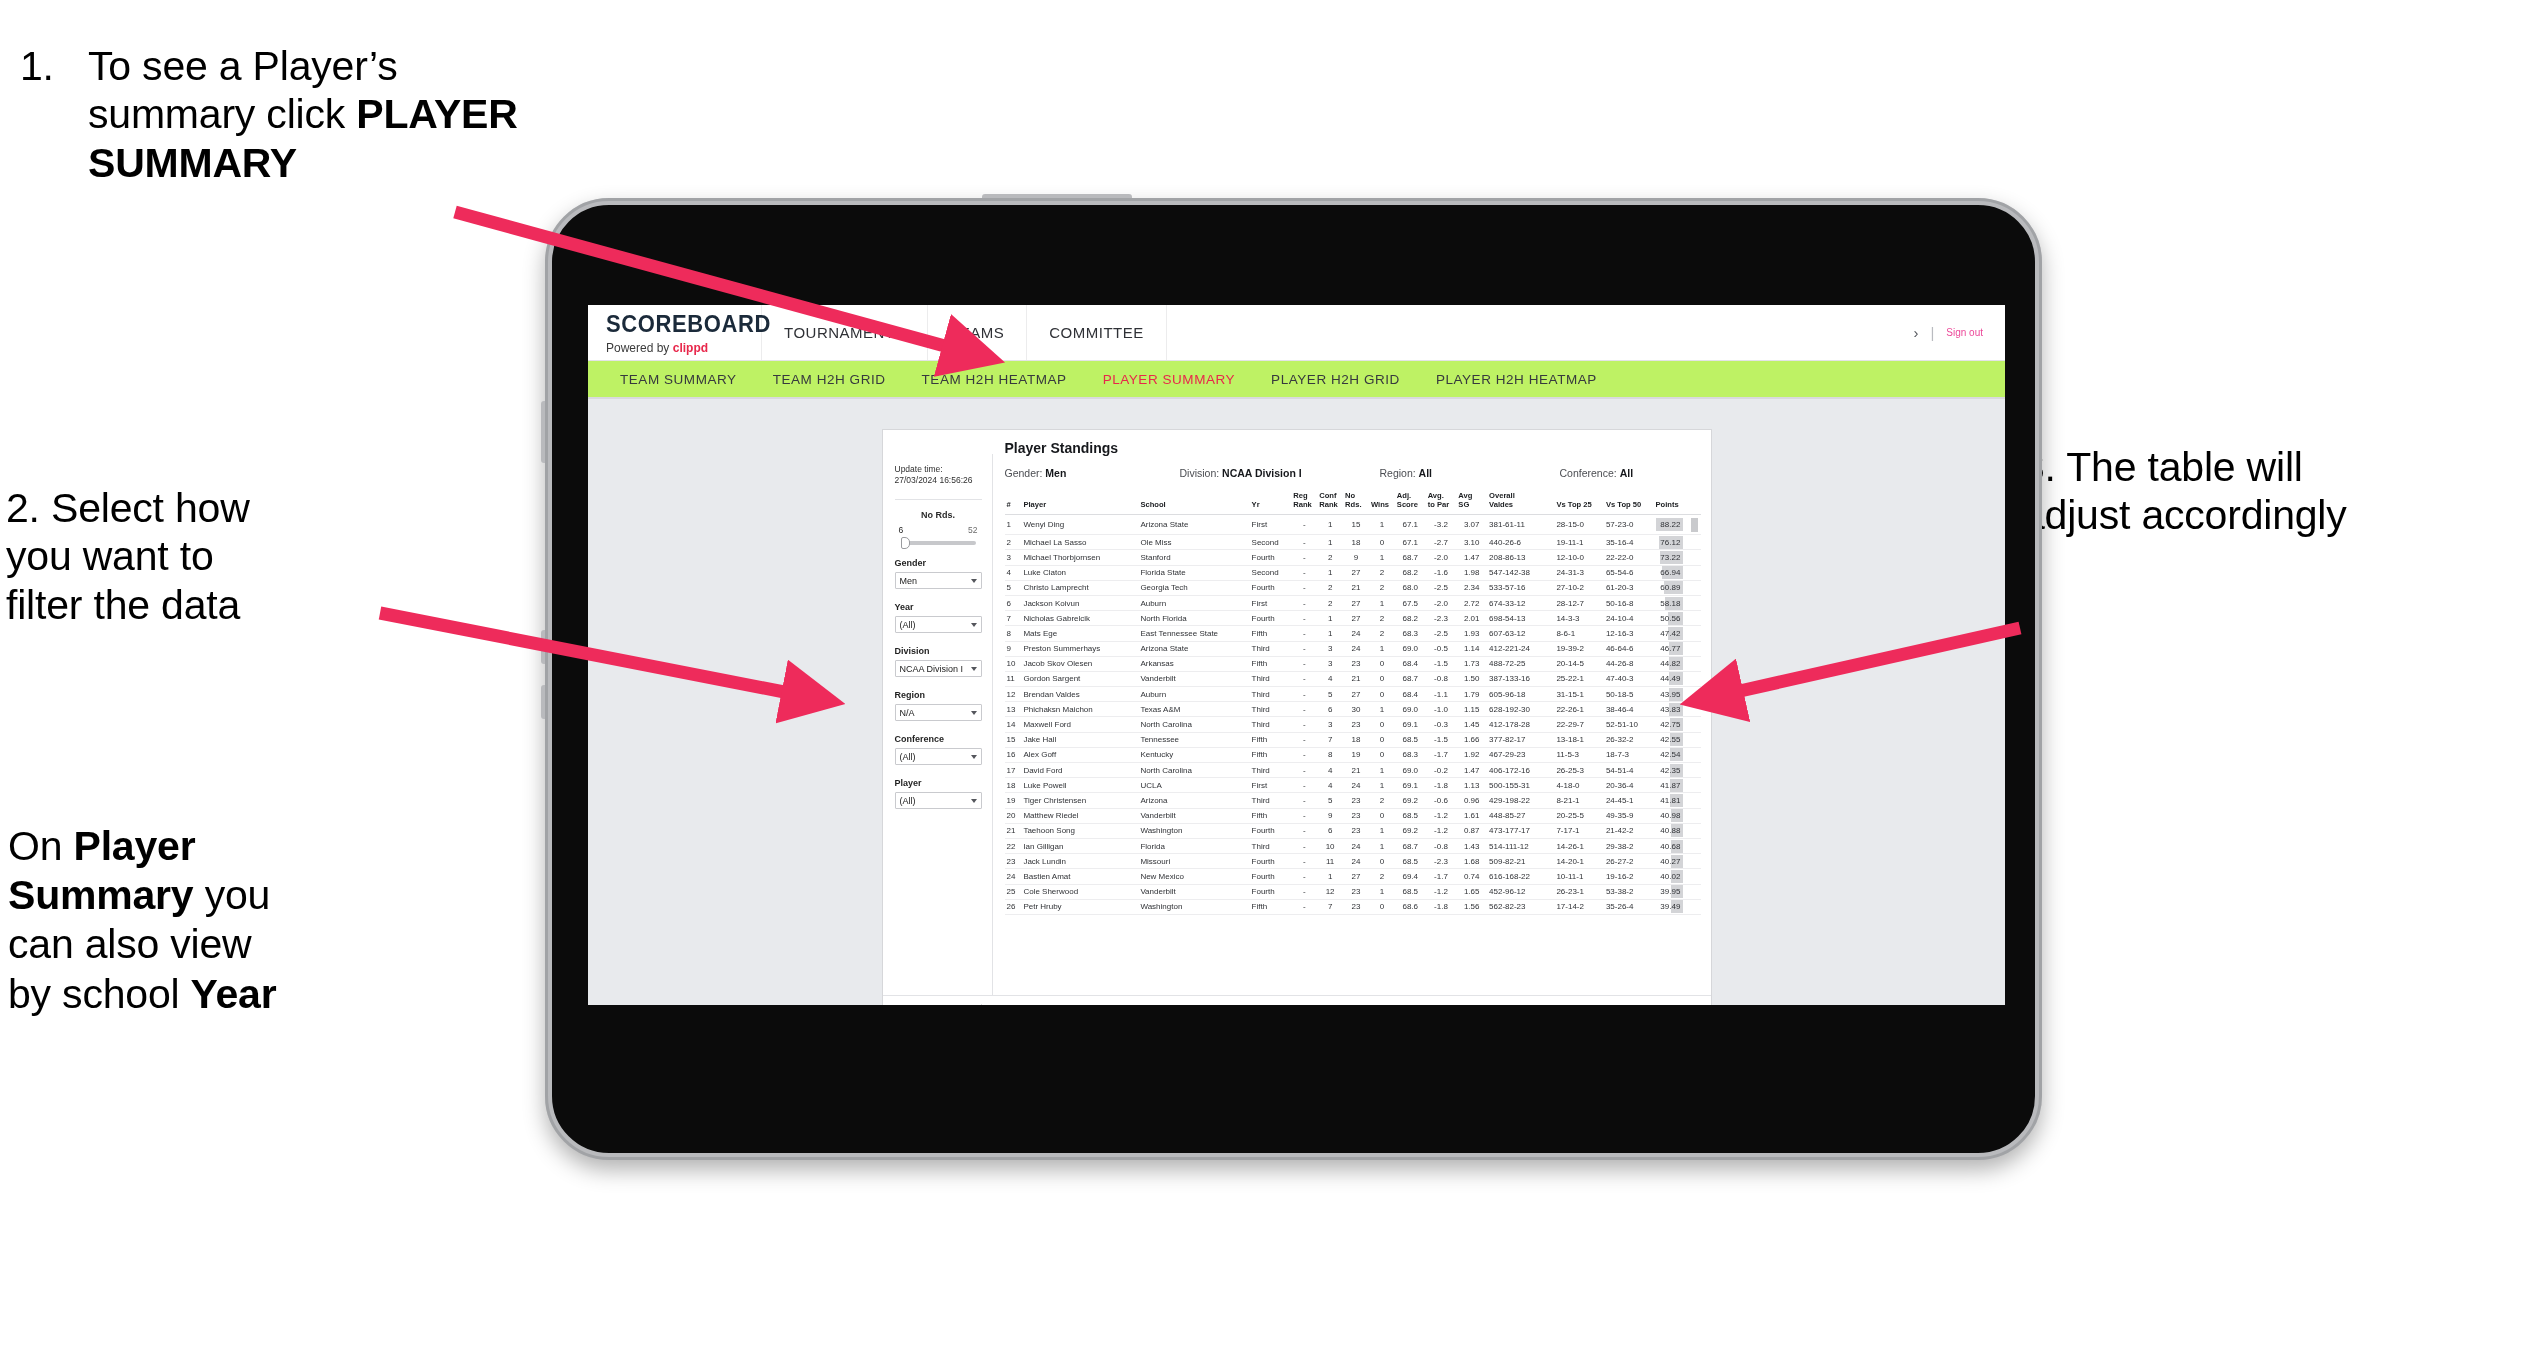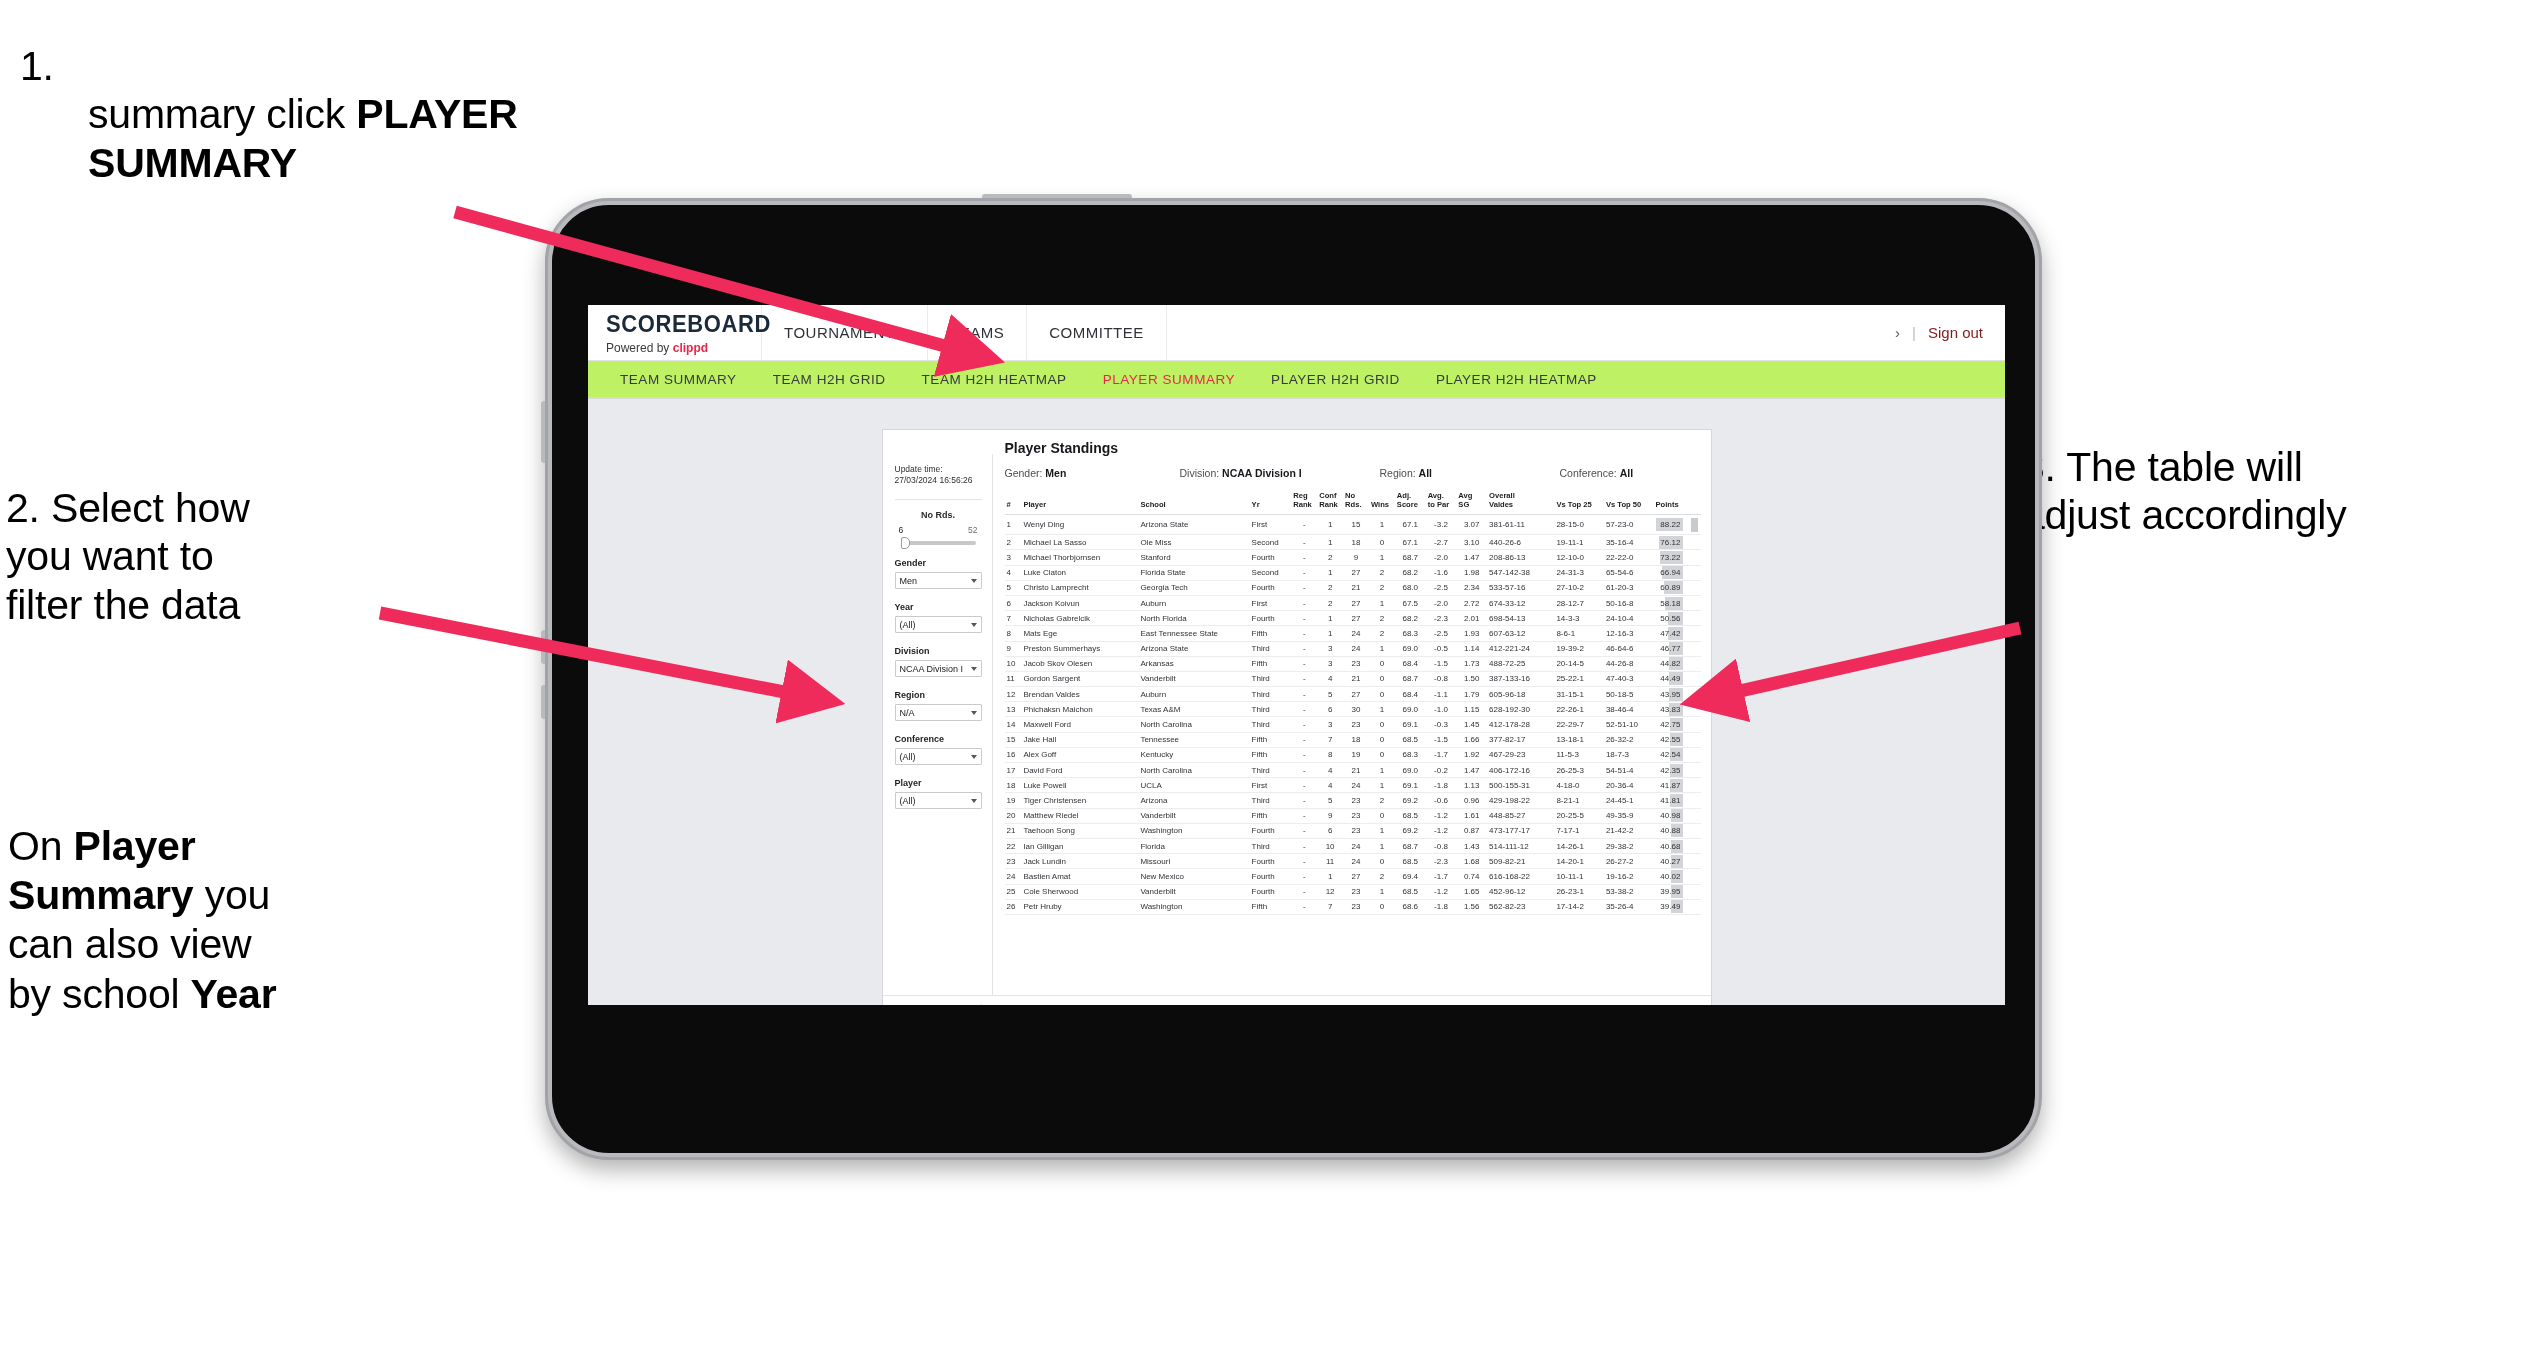--- a/index.html
+++ b/index.html
@@ -76,21 +76,21 @@
   .top-tabs { display: flex; align-items: stretch; }
   .top-tab {
     display: flex; align-items: center; justify-content: center;
     padding: 0 22px; font-size: 15px; color: #2f3136;
     letter-spacing: .5px; border-right: 1px solid #ececed;
     border-left: 1px solid #ececed;
     margin-left: -1px;
   }
   .top-right { margin-left: auto; display: flex; align-items: center; padding-right: 22px; gap: 12px; }
   .top-right .sep { color: #b9bbc0; font-size: 15px; }
-  .top-right .signout { font-size: 15px; color: #7f1d1d; }
+  .top-right .signout { font-size: 10px; color: #ec4899; }
   .top-right .userglyph { font-size: 15px; color: #54565c; }
 
   .sub-nav {
     display: flex; align-items: center; height: 38px;
     background: #bef264; border-bottom: 2px solid #d9d9dc; padding-left: 14px;
   }
   .sub-tab {
     font-size: 13.5px; color: #37393e; letter-spacing: .55px;
     padding: 0 18px; white-space: nowrap;
   }
@@ -185,21 +185,21 @@
 </style>
 </head>
 <body>
 
 <div id="stage">
 
   <div class="anno anno-1">
     <div class="numwrap">
       <span class="num">1.</span>
       <span class="body">
-        <br>
+        <span>To see a Player’s</span><br>
         <span>summary click </span><span class="b">PLAYER</span><br>
         <span class="b">SUMMARY</span>
       </span>
     </div>
   </div>
 
   <div class="anno anno-2">
     <span>2. Select how</span><br>
     <span>you want to</span><br>
     <span>filter the data</span>

